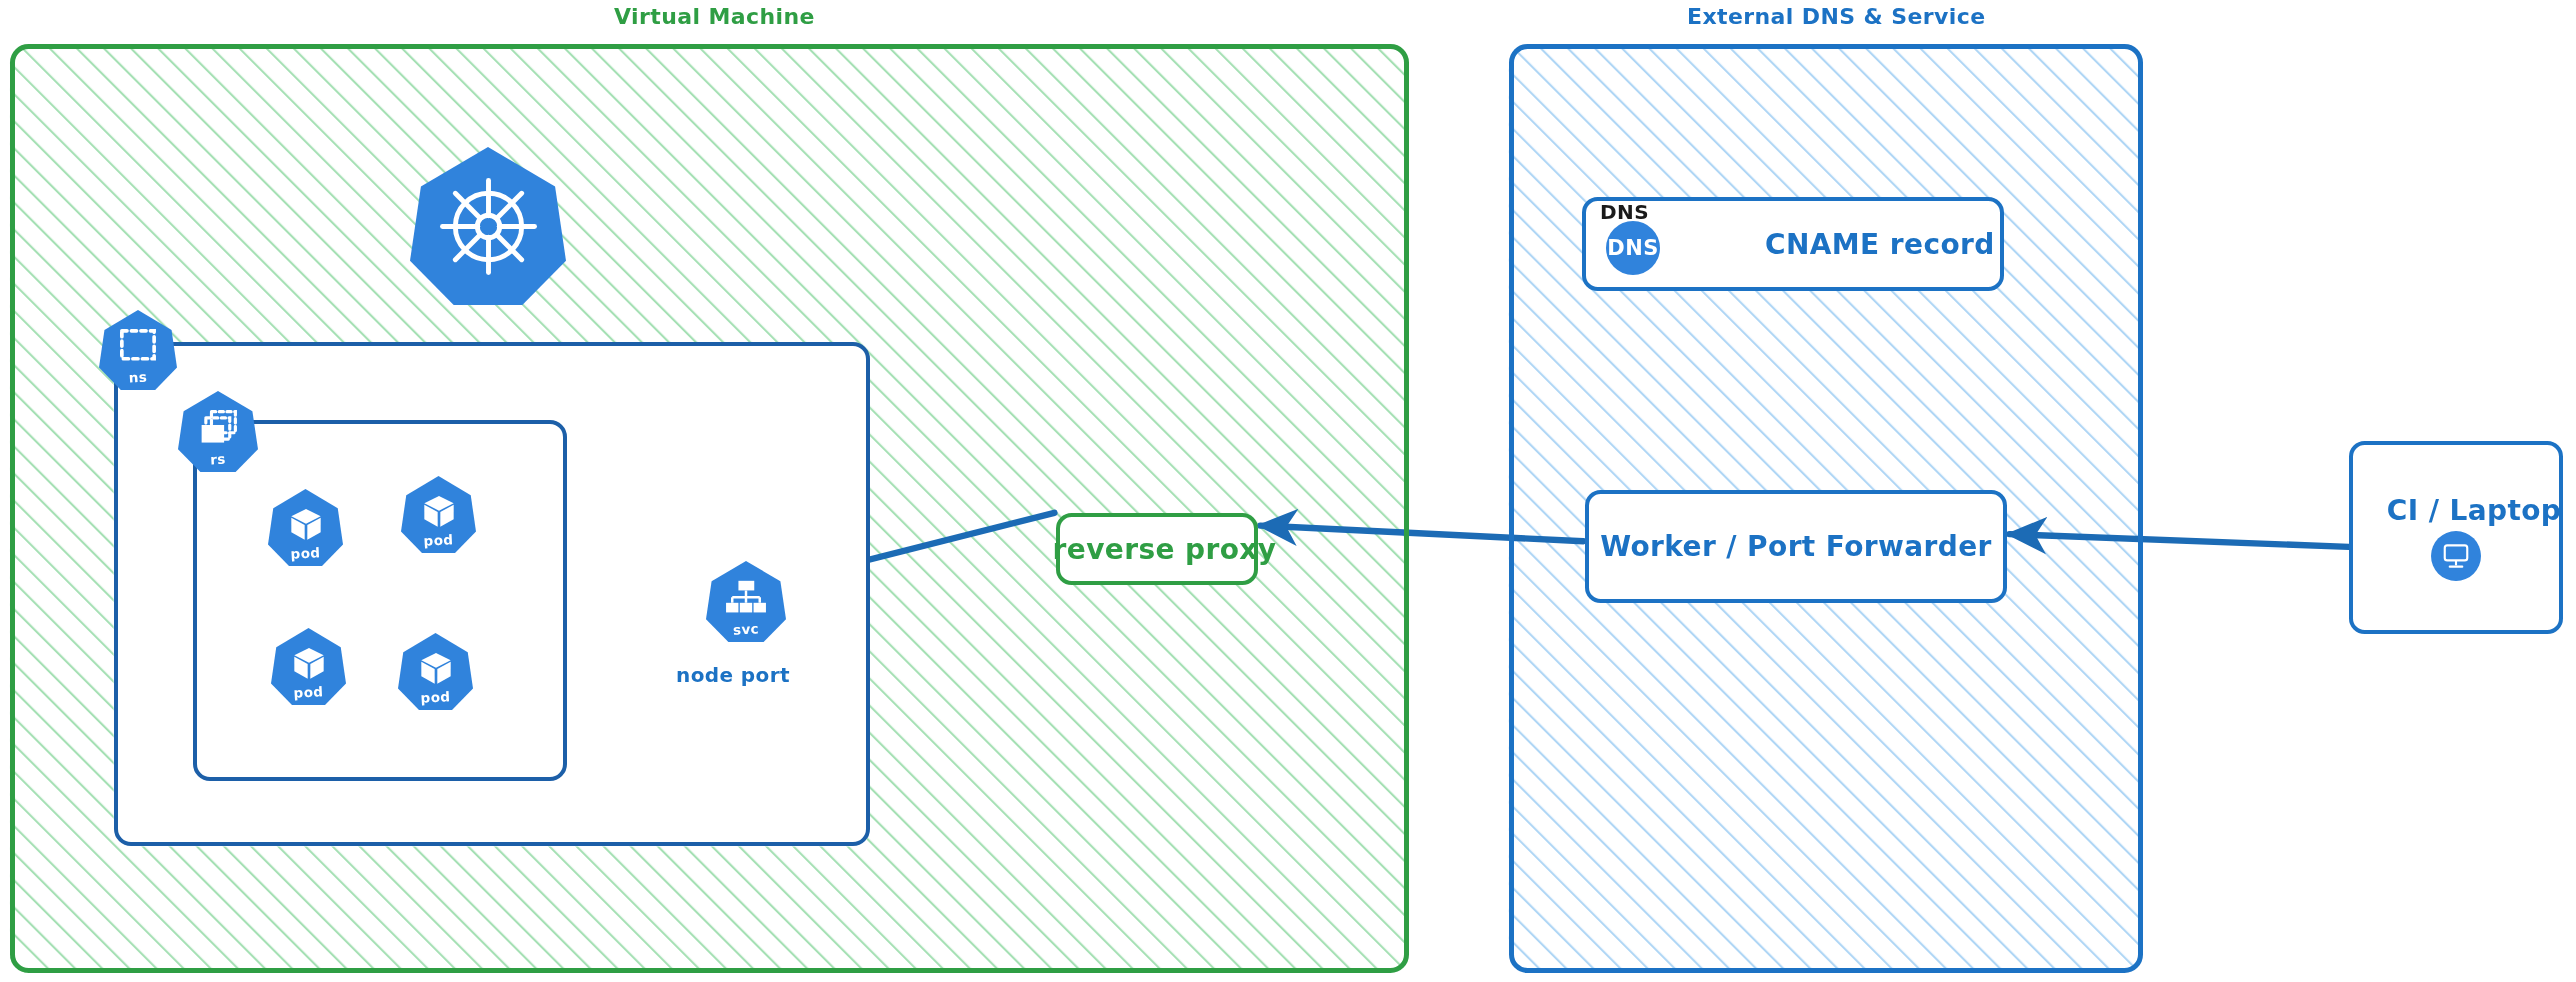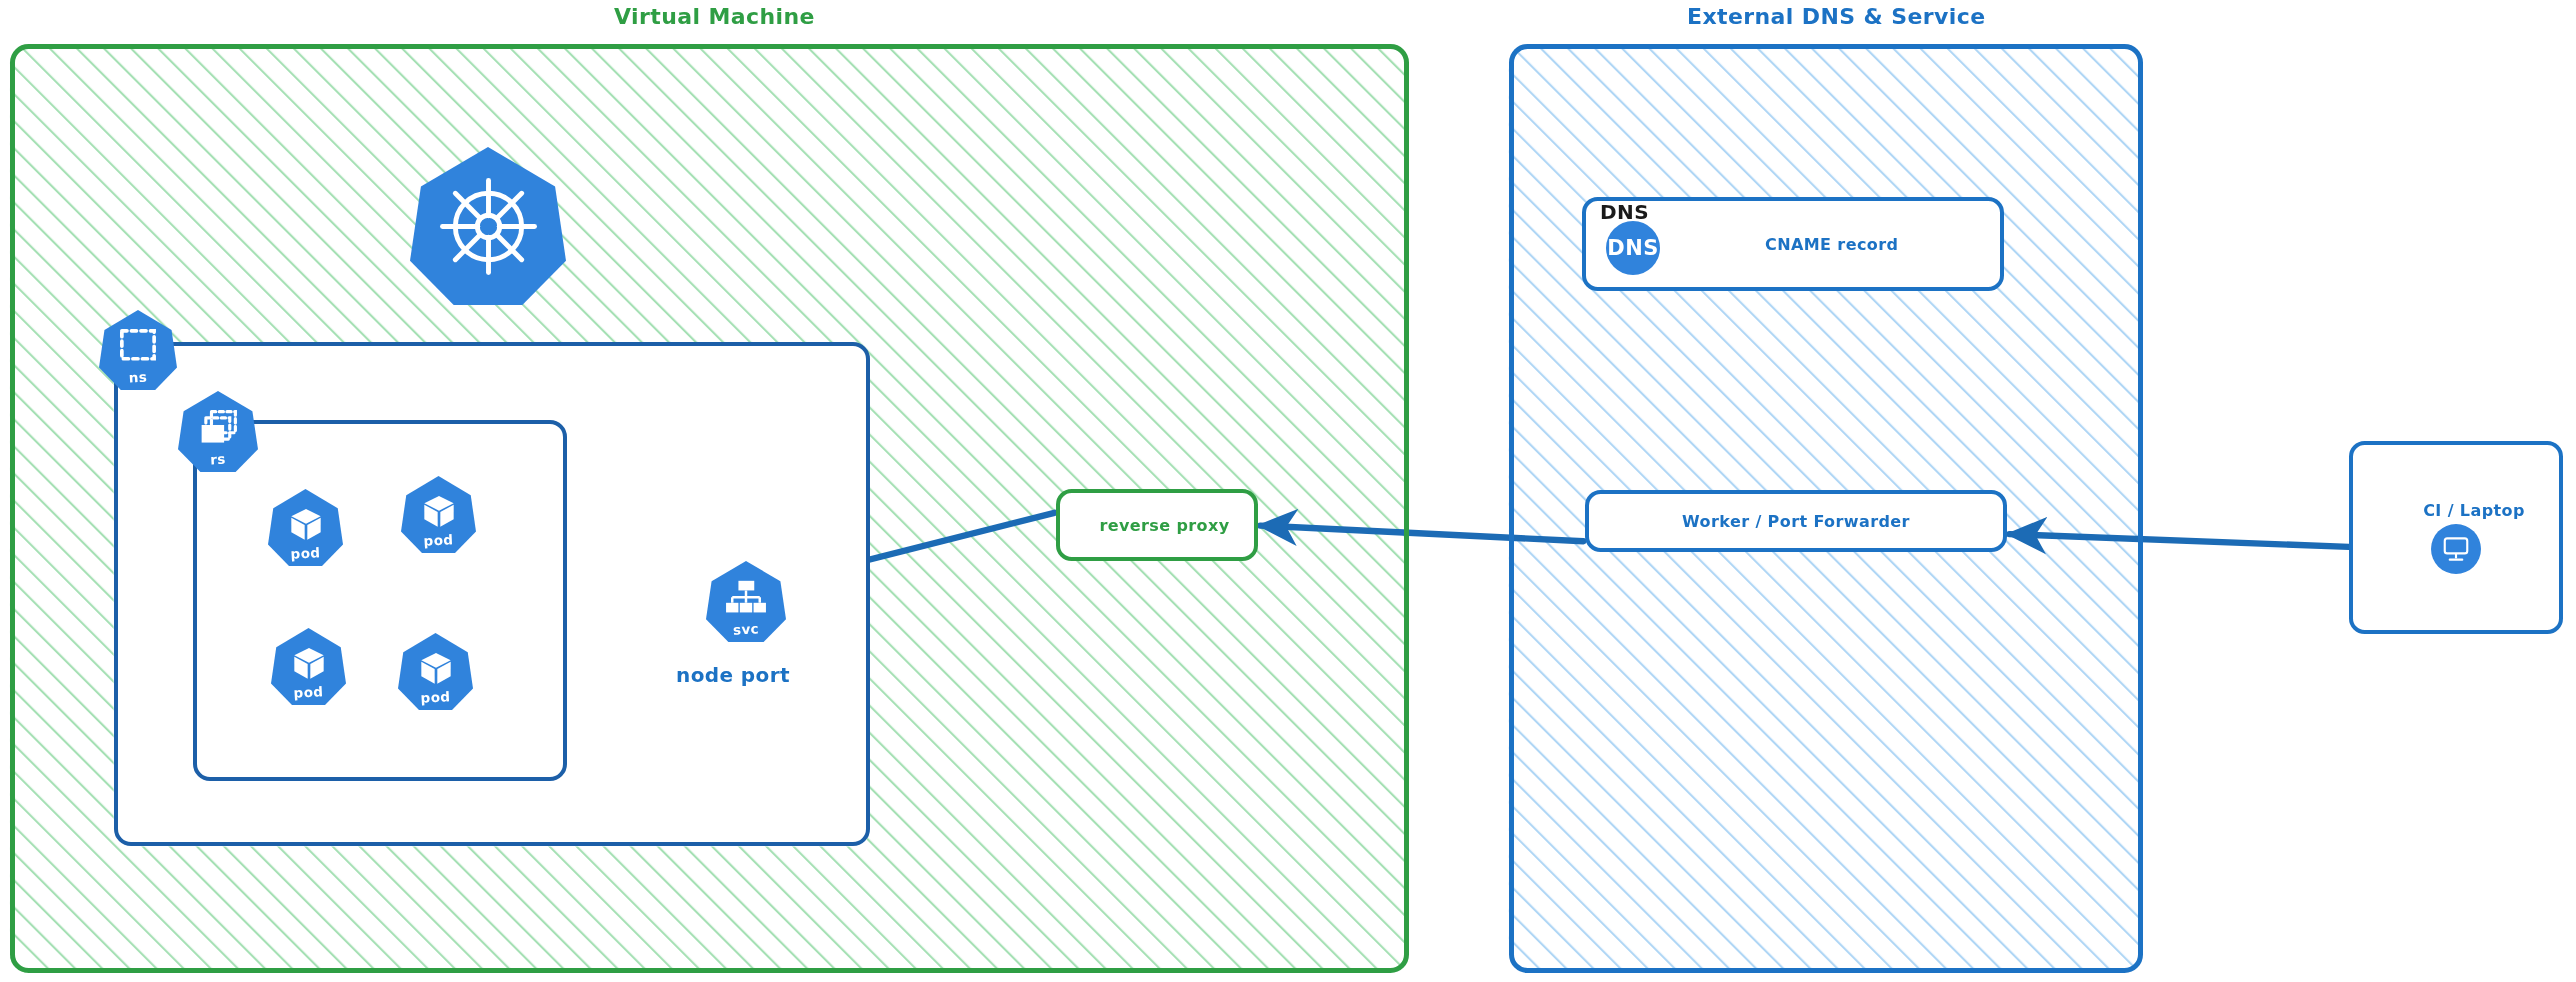--- a/index.html
+++ b/index.html
@@ -51,21 +51,21 @@
     background: #ffffff;
     border-radius: 15.6px;
     box-sizing: border-box;
     display: flex;
     align-items: center;
     justify-content: center;
   }
   .node-box.green { border: 4.3px solid #2F9E44; }
   .node-box.blue  { border: 4.3px solid #1C72C4; }
   .node-label {
-    font-size: 16px;
+    font-size: 28px;
     white-space: nowrap;
   }
   .node-label.green { color: #2F9E44; }
   .node-label.blue  { color: #1C72C4; }
 
   
   .k8s-rect {
     position: absolute;
     background: #ffffff;
     border: 4.3px solid #1C5FA8;
@@ -257,33 +257,33 @@
         <line x1="52" y1="31" x2="52" y2="39"></line>
       </g>
       <rect x="3" y="39" width="18" height="14" fill="#ffffff"></rect>
       <rect x="23" y="39" width="18" height="14" fill="#ffffff"></rect>
       <rect x="43" y="39" width="18" height="14" fill="#ffffff"></rect>
     </svg>
     <span class="hex-caption hand">svc</span>
   </div>
   <div class="plain-label hand" style="left:676px; top:665px; font-size:20px; color:#1C72C4;">node port</div>
 
-  <div class="node-box green" style="left:1056px; top:489px; width:202px; height:72px;padding-left:15px;">
+  <div class="node-box green" style="left:1056px; top:513px; width:202px; height:72px;padding-left:15px;">
     <span class="node-label hand green">reverse proxy</span>
   </div>
 
   <div class="node-box blue" style="left:1582px; top:197px; width:422px; height:94px; justify-content:flex-start;">
     <div class="circle-icon" style="left:20px; top:20px; width:54px; height:54px;">
       <span class="txt hand">DNS</span>
     </div>
     <span class="node-label hand blue" style="margin-left:179px;">CNAME record</span>
   </div>
   <div class="plain-label hand" style="left:1600px; top:202px; font-size:20px; color:#1A1A1A;">DNS</div>
 
-  <div class="node-box blue" style="left:1585px; top:490px; width:422px; height:62px;">
+  <div class="node-box blue" style="left:1585px; top:490px; width:422px; height:113px;">
     <span class="node-label hand blue">Worker / Port Forwarder</span>
   </div>
 
   <div class="node-box blue" style="left:2349px; top:441px; width:214px; height:193px; flex-direction:column;">
     <span class="node-label hand blue" style="margin-bottom:4.3px;margin-left:36px;">CI / Laptop</span>
     <div class="circle-icon" style="position:relative; width:50px; height:50px;">
       <svg width="30" height="30" viewBox="0 0 48 48">
         <rect x="6" y="7" width="36" height="24" rx="4" fill="none" stroke="#ffffff" stroke-width="3.4"></rect>
         <line x1="24" y1="31" x2="24" y2="39" stroke="#ffffff" stroke-width="3.4"></line>
         <line x1="14" y1="41" x2="34" y2="41" stroke="#ffffff" stroke-width="3.4" stroke-linecap="round"></line>

